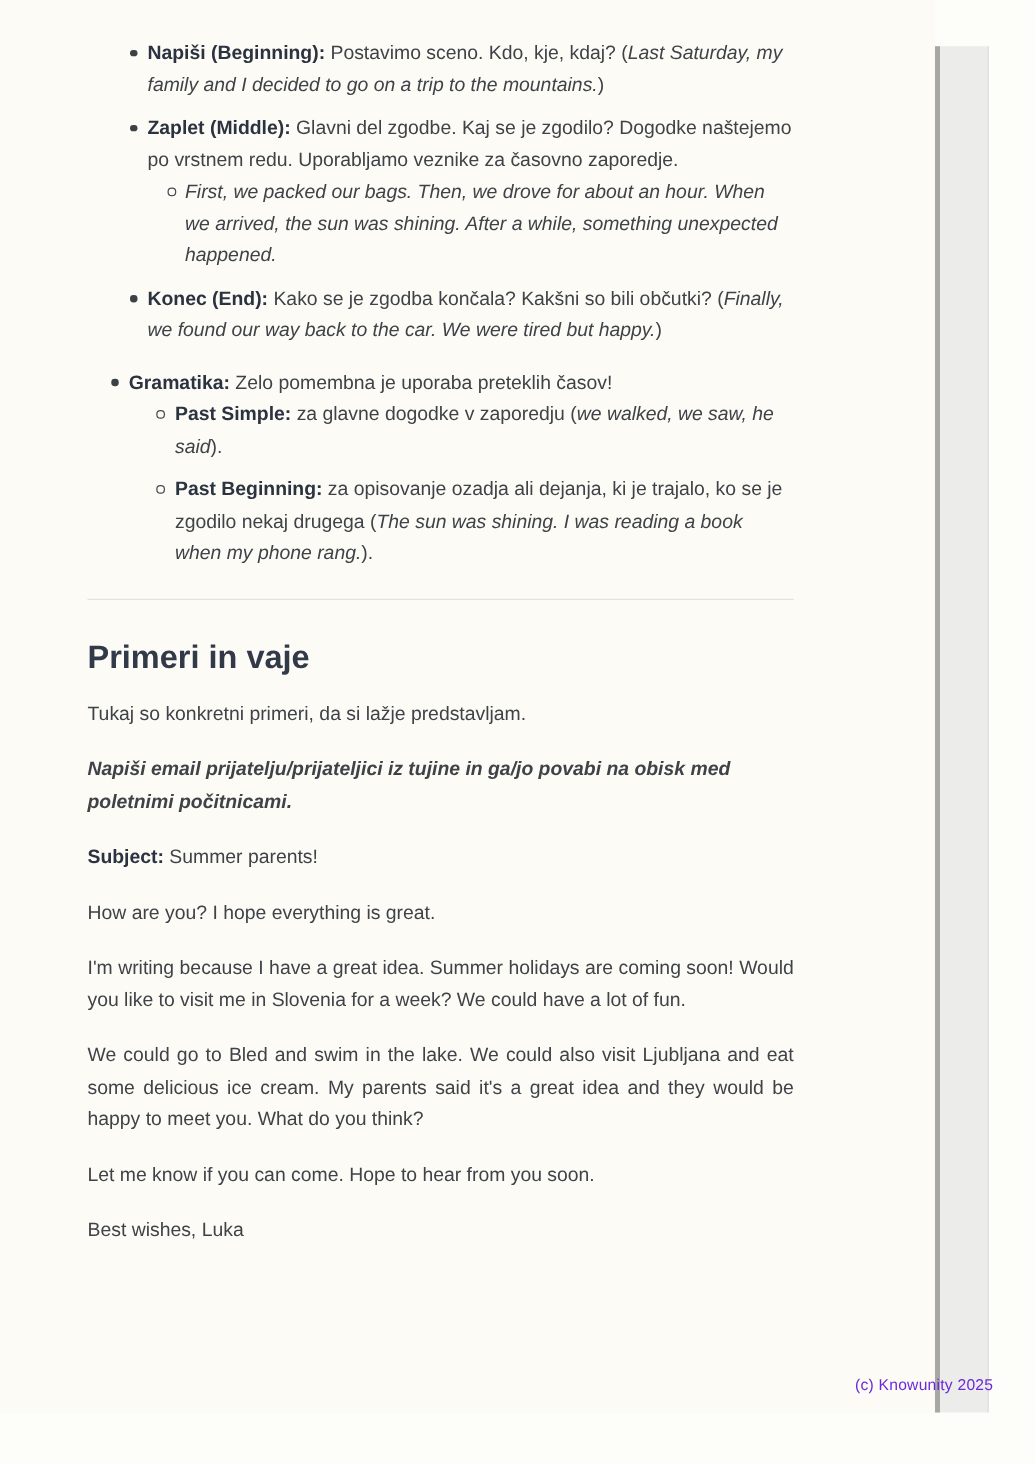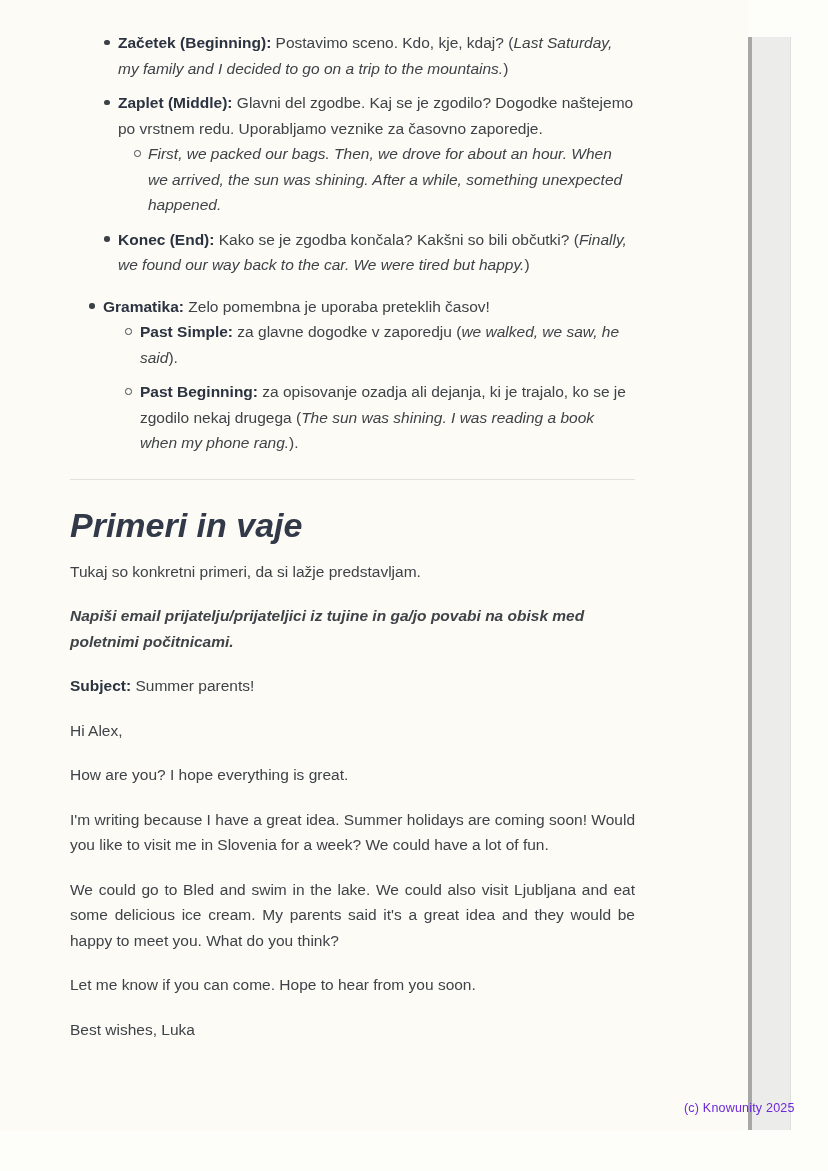--- a/index.html
+++ b/index.html
@@ -34,46 +34,45 @@
   li.tight{margin-top:-9px;}
   li.gap{margin-top:16px;}
   li::before{content:'';position:absolute;border-radius:50%;}
   li.marker-disc::before{width:5.5px;height:5.5px;background:#3c4147;top:9.5px;}
   li.marker-circle::before{width:4.5px;height:4.5px;background:transparent;border:1.5px solid #474c52;top:9px;}
   li.ind-a{padding-left:33px;} li.ind-a::before{left:19px;}
   li.ind-b{padding-left:48px;} li.ind-b::before{left:34px;}
   li.ind-c{padding-left:78px;} li.ind-c::before{left:64px;}
   li.ind-d{padding-left:70px;} li.ind-d::before{left:55px;}
   hr.divider{border:none;border-top:1px solid #e3e2df;margin:23px 0 0 0;}
-  h2{font-size:34px;line-height:30px;margin:30px 0 16px 0;color:#323a49;font-weight:700;font-style:italic;}
+  h2{font-size:26px;line-height:30px;margin:30px 0 16px 0;color:#323a49;font-weight:700;}
   h3{font-size:19.5px;line-height:24px;margin:28px 0 0 0;color:#323a49;font-weight:700;}
   p{margin:19px 0 0 0;}
   p.justify{text-align:justify;}
   p.i-all{font-style:italic;font-weight:bold;}
 </style>
 </head>
 <body>
 
 <div class="page"></div>
 <div class="page-edge"></div>
 <div class="watermark">(c) Knowunity 2025</div>
 <div class="content">
     <ul>
-      <li class="ind-b marker-disc"><span class="b">Začetek (Beginning):</span><span> Postavimo sceno. Kdo, kje, kdaj? (</span><span class="i">Last Saturday, my family and I decided to go on a trip to the mountains.</span><span>)</span></li>
+      <li class="ind-b marker-disc"><span class="b">Napiši (Beginning):</span><span> Postavimo sceno. Kdo, kje, kdaj? (</span><span class="i">Last Saturday, my family and I decided to go on a trip to the mountains.</span><span>)</span></li>
       <li class="ind-b marker-disc"><span class="b">Zaplet (Middle):</span><span> Glavni del zgodbe. Kaj se je zgodilo? Dogodke naštejemo po vrstnem redu. Uporabljamo veznike za časovno zaporedje.</span></li>
       <li class="ind-c marker-circle tight"><span class="i">First, we packed our bags. Then, we drove for about an hour. When we arrived, the sun was shining. After a while, something unexpected happened.</span></li>
       <li class="ind-b marker-disc"><span class="b">Konec (End):</span><span> Kako se je zgodba končala? Kakšni so bili občutki? (</span><span class="i">Finally, we found our way back to the car. We were tired but happy.</span><span>)</span></li>
       <li class="ind-a marker-disc gap"><span class="b">Gramatika:</span><span> Zelo pomembna je uporaba preteklih časov!</span></li>
       <li class="ind-d marker-circle tight"><span class="b">Past Simple:</span><span> za glavne dogodke v zaporedju (</span><span class="i">we walked, we saw, he said</span><span>).</span></li>
       <li class="ind-d marker-circle"><span class="b">Past Beginning:</span><span> za opisovanje ozadja ali dejanja, ki je trajalo, ko se je zgodilo nekaj drugega (</span><span class="i">The sun was shining. I was reading a book when my phone rang.</span><span>).</span></li>
     </ul>
     <hr class="divider">
     <h2>Primeri in vaje</h2>
     <p><span>Tukaj so konkretni primeri, da si lažje predstavljam.</span></p>
     <p class="i-all"><span class="i">Napiši email prijatelju/prijateljici iz tujine in ga/jo povabi na obisk med poletnimi počitnicami.</span></p>
     <p><span class="b">Subject:</span><span> Summer parents!</span></p>
-    <p><span>Hi Alex,</span></p>
     <p><span>How are you? I hope everything is great.</span></p>
     <p class="justify"><span>I'm writing because I have a great idea. Summer holidays are coming soon! Would you like to visit me in Slovenia for a week? We could have a lot of fun.</span></p>
     <p class="justify"><span>We could go to Bled and swim in the lake. We could also visit Ljubljana and eat some delicious ice cream. My parents said it's a great idea and they would be happy to meet you. What do you think?</span></p>
     <p><span>Let me know if you can come. Hope to hear from you soon.</span></p>
     <p><span>Best wishes, Luka</span></p>
   </div>
 
 </body></html>

